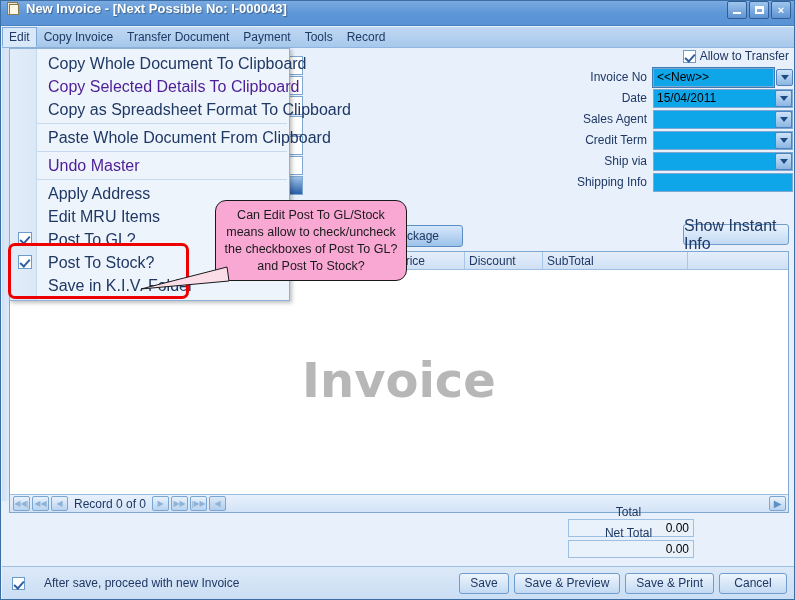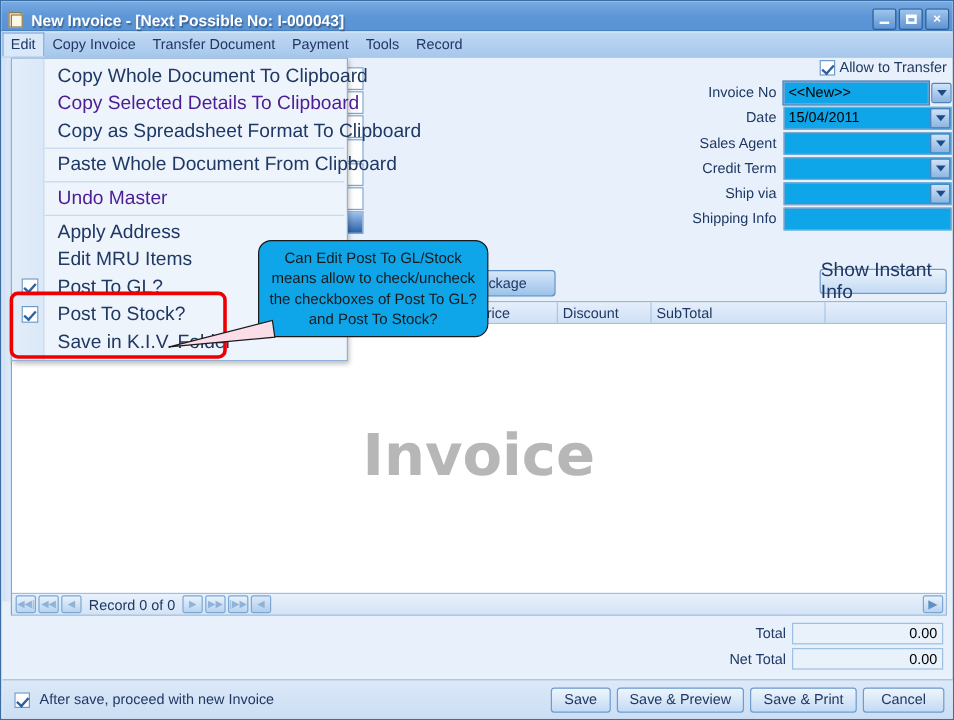--- a/index.html
+++ b/index.html
@@ -16,21 +16,21 @@
     background: #e8f0fb;
     border: 1px solid #3a6ea5;
     overflow: hidden;
   }
 
   
   .titlebar {
     position: absolute; left: 0; top: 0; width: 793px; height: 25px;
     background: linear-gradient(to bottom, #6ea3dd 0%, #5b95d6 45%, #matte 46%, #5690d4 100%);
     background: linear-gradient(to bottom, #7aaae0 0%, #5e97d8 50%, #5a93d5 100%);
-    display: flex; align-items: flex-end;
+    display: flex; align-items: flex-start;
     border-bottom: 1px solid #4a80bd;
   }
   .title-icon {
     width: 16px; height: 16px; margin-left: 4px; margin-right: 5px;
     position: relative;
   }
   .title-icon .pg {
     position: absolute; left: 2px; top: 1px; width: 11px; height: 13px;
     background: #f2e7c8; border: 1px solid #8a7a50;
   }
@@ -175,36 +175,36 @@
   .grid-nav-right {
     position: absolute; right: 2px; top: 1px; width: 17px; height: 15px;
     background: linear-gradient(to bottom,#e9f2fc,#b9d3ef);
     border: 1px solid #7aa6d4; border-radius: 2px;
     display:flex; align-items:center; justify-content:center;
     color:#5f90c4; font-size:10px;
   }
 
   
   .totals { position: absolute; right: 8px; top: 517px; width: 310px; }
-  .trow { display: flex; align-items: center; height: 19px; margin-bottom: 2px; justify-content: flex-end; }
+  .trow { display: flex; align-items: center; height: 19px; margin-bottom: 2px; justify-content: flex-end; flex-direction: column; }
   .tlabel { color: #1f3864; font-size: 12px; padding-right: 5px; white-space: nowrap; }
   .tval {
     width: 126px; height: 18px; background: #e9f1fb;
     border: 1px solid #9dbfe2; color: #000; font-size: 12px;
     text-align: right; padding-right: 4px; line-height: 16px;
   }
 
   
   .bottombar {
     position: absolute; left: 1px; bottom: 0; width: 793px; height: 33px;
     background: linear-gradient(to bottom,#dce9f8,#cbdef4);
     border-top: 1px solid #9dbfe2;
     display: flex; align-items: center;
   }
-  .after-save { display: flex; align-items: center; gap: 8px; margin-left: 10px; }
+  .after-save { display: flex; align-items: center; gap: 19px; margin-left: 10px; }
   .btns { margin-left: auto; display: flex; gap: 5px; margin-right: 8px; }
   .btn {
     height: 21px; padding: 0 10px;
     background: linear-gradient(to bottom,#eef5fd,#c3daf3);
     border: 1px solid #6d9ccd; border-radius: 3px;
     color: #1f3864; font-size: 12px;
     display: flex; align-items: center; justify-content: center;
     white-space: nowrap;
   }
   .btn.cancel { min-width: 68px; }
@@ -245,21 +245,21 @@
   
   .redbox {
     position: absolute; left: 7px; top: 242px; width: 181px; height: 56px;
     border: 3px solid #ee0000; border-radius: 7px;
     z-index: 50; pointer-events: none;
   }
 
   
   .callout {
     position: absolute; left: 214px; top: 199px; width: 192px; height: 81px;
-    background: #0ea5e9; border: 1px solid #1a1a1a;
+    background: #f9a8d4; border: 1px solid #1a1a1a;
     border-radius: 11px;
     z-index: 60;
     display: flex; align-items: center; justify-content: center;
     text-align: center;
     color: #1a1a1a; font-size: 12.5px; line-height: 17px;
     padding: 3px 6px;
   }
   .callout-tail { position: absolute; left: 140px; top: 262px; z-index: 61; }
   .dim-left {
     position: absolute; left: 1px; top: 47px; width: 8px; height: 453px;

